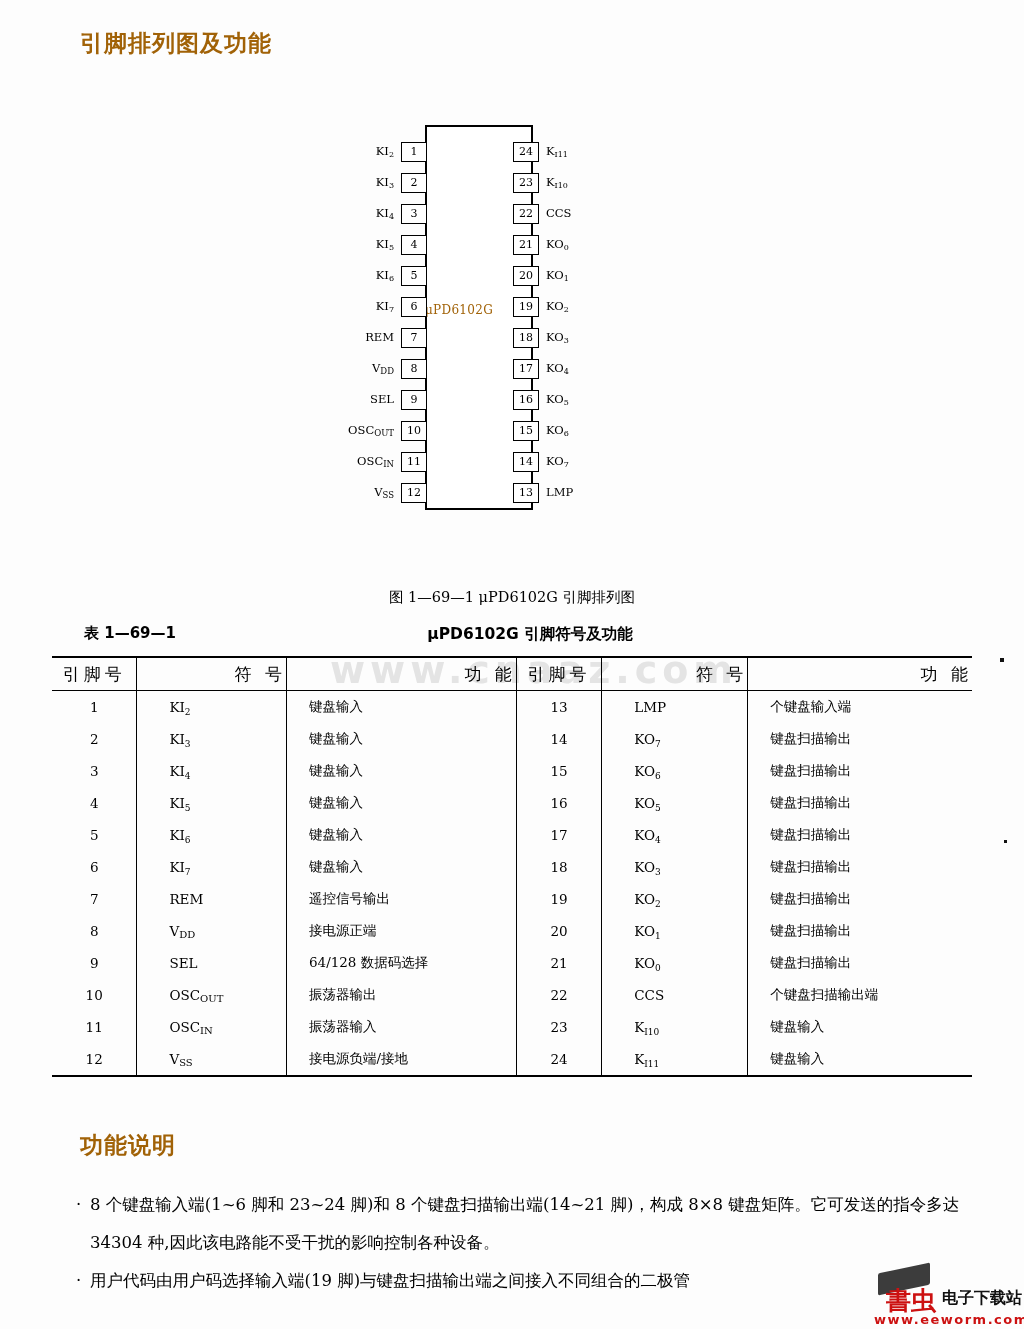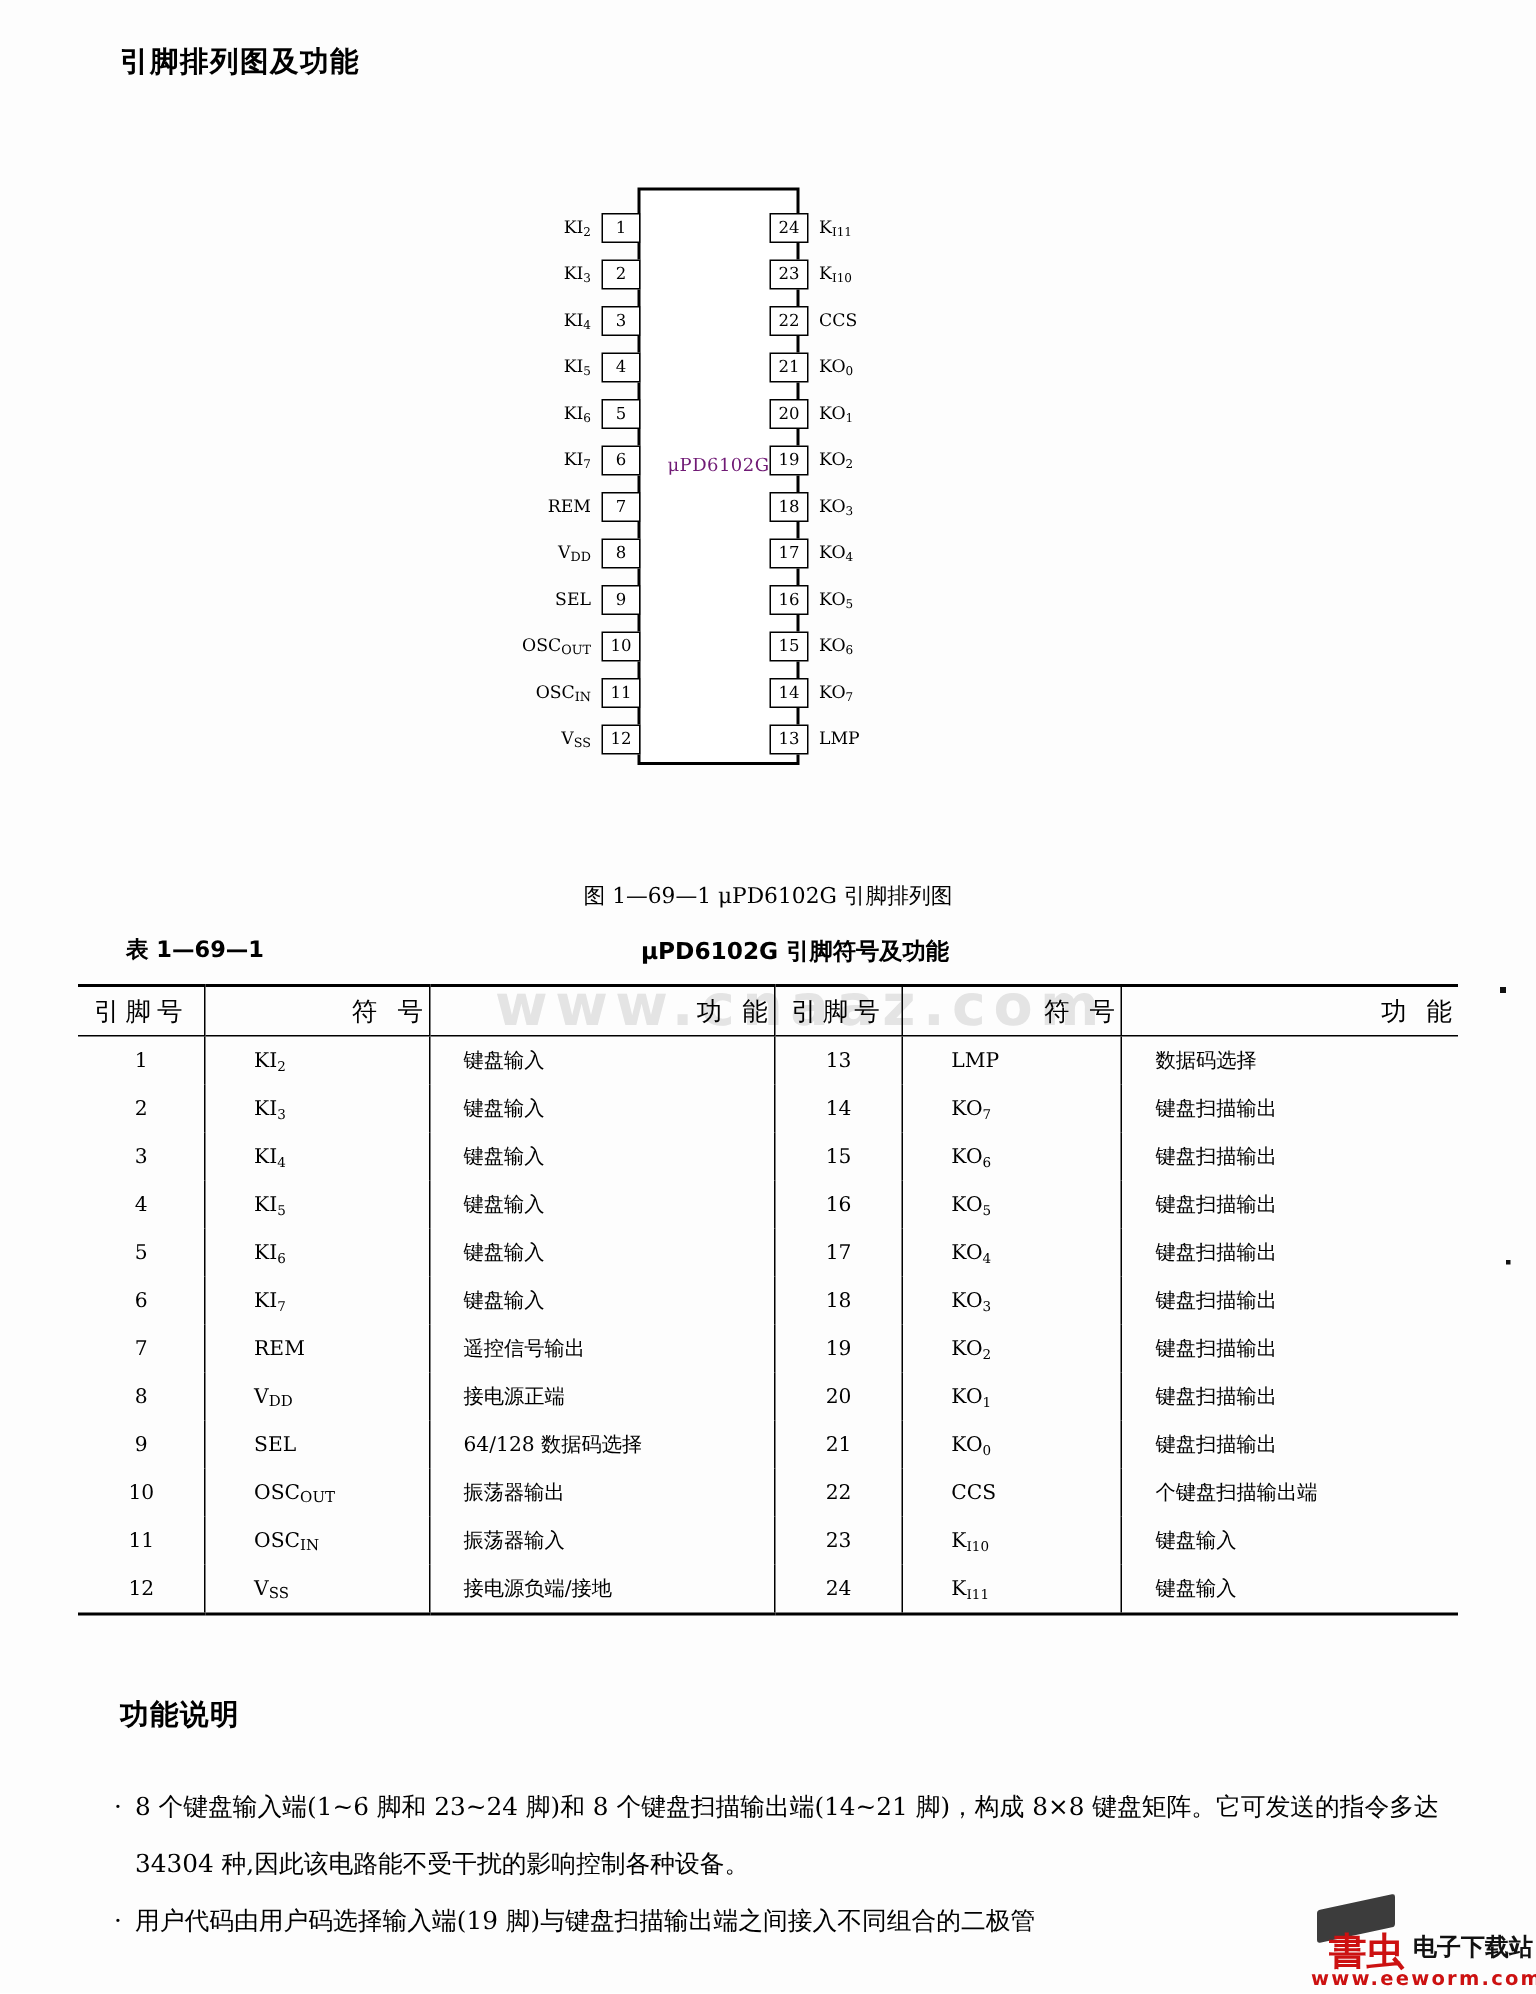--- a/index.html
+++ b/index.html
@@ -19,23 +19,23 @@
     position: absolute;
     inset: 0;
     background: #fdfdfd;
   }
 
   
   .section-title {
     position: absolute;
     font-family: "DejaVu Sans", "Liberation Sans", sans-serif;
     font-weight: bold;
-    font-size: 19px;
+    font-size: 23px;
     letter-spacing: 1px;
-    color: #000000;
+    color: #a16207;
   }
   #heading-pinout { left: 80px; top: 28px; }
   #heading-function { left: 80px; top: 1130px; }
 
   
   .chip-wrap {
     position: absolute;
     left: 330px;
     top: 118px;
     width: 280px;
@@ -49,25 +49,25 @@
     height: 385px;
     border: 2px solid #000;
     background: #fff;
     box-sizing: border-box;
   }
   .chip-label {
     position: absolute;
     left: 95px;
     top: 185px;
     width: 108px;
-    text-align: center;
+    text-align: left;
     font-family: "DejaVu Serif", "Liberation Serif", serif;
     font-size: 12px;
     letter-spacing: 0.3px;
-    color: #701a75;
+    color: #a16207;
   }
   .pin {
     position: absolute;
     height: 20px;
     box-sizing: border-box;
   }
   .pin-box {
     position: absolute;
     top: 0;
     width: 26px;
@@ -398,21 +398,21 @@
           <th class="c-fun rule-top rule-head vline">功 能</th>
         </tr>
       </thead>
       <tbody id="pin-table-body">
           <tr>
             <td class="c-pin">1</td>
             <td class="c-sym vline">KI<sub class="">2</sub></td>
             <td class="c-fun vline">键盘输入</td>
             <td class="c-pin vline">13</td>
             <td class="c-sym vline">LMP</td>
-            <td class="c-fun vline">数据码选择</td>
+            <td class="c-fun vline">个键盘输入端</td>
           </tr>
           <tr>
             <td class="c-pin">2</td>
             <td class="c-sym vline">KI<sub class="">3</sub></td>
             <td class="c-fun vline">键盘输入</td>
             <td class="c-pin vline">14</td>
             <td class="c-sym vline">KO<sub class="">7</sub></td>
             <td class="c-fun vline">键盘扫描输出</td>
           </tr>
           <tr>

